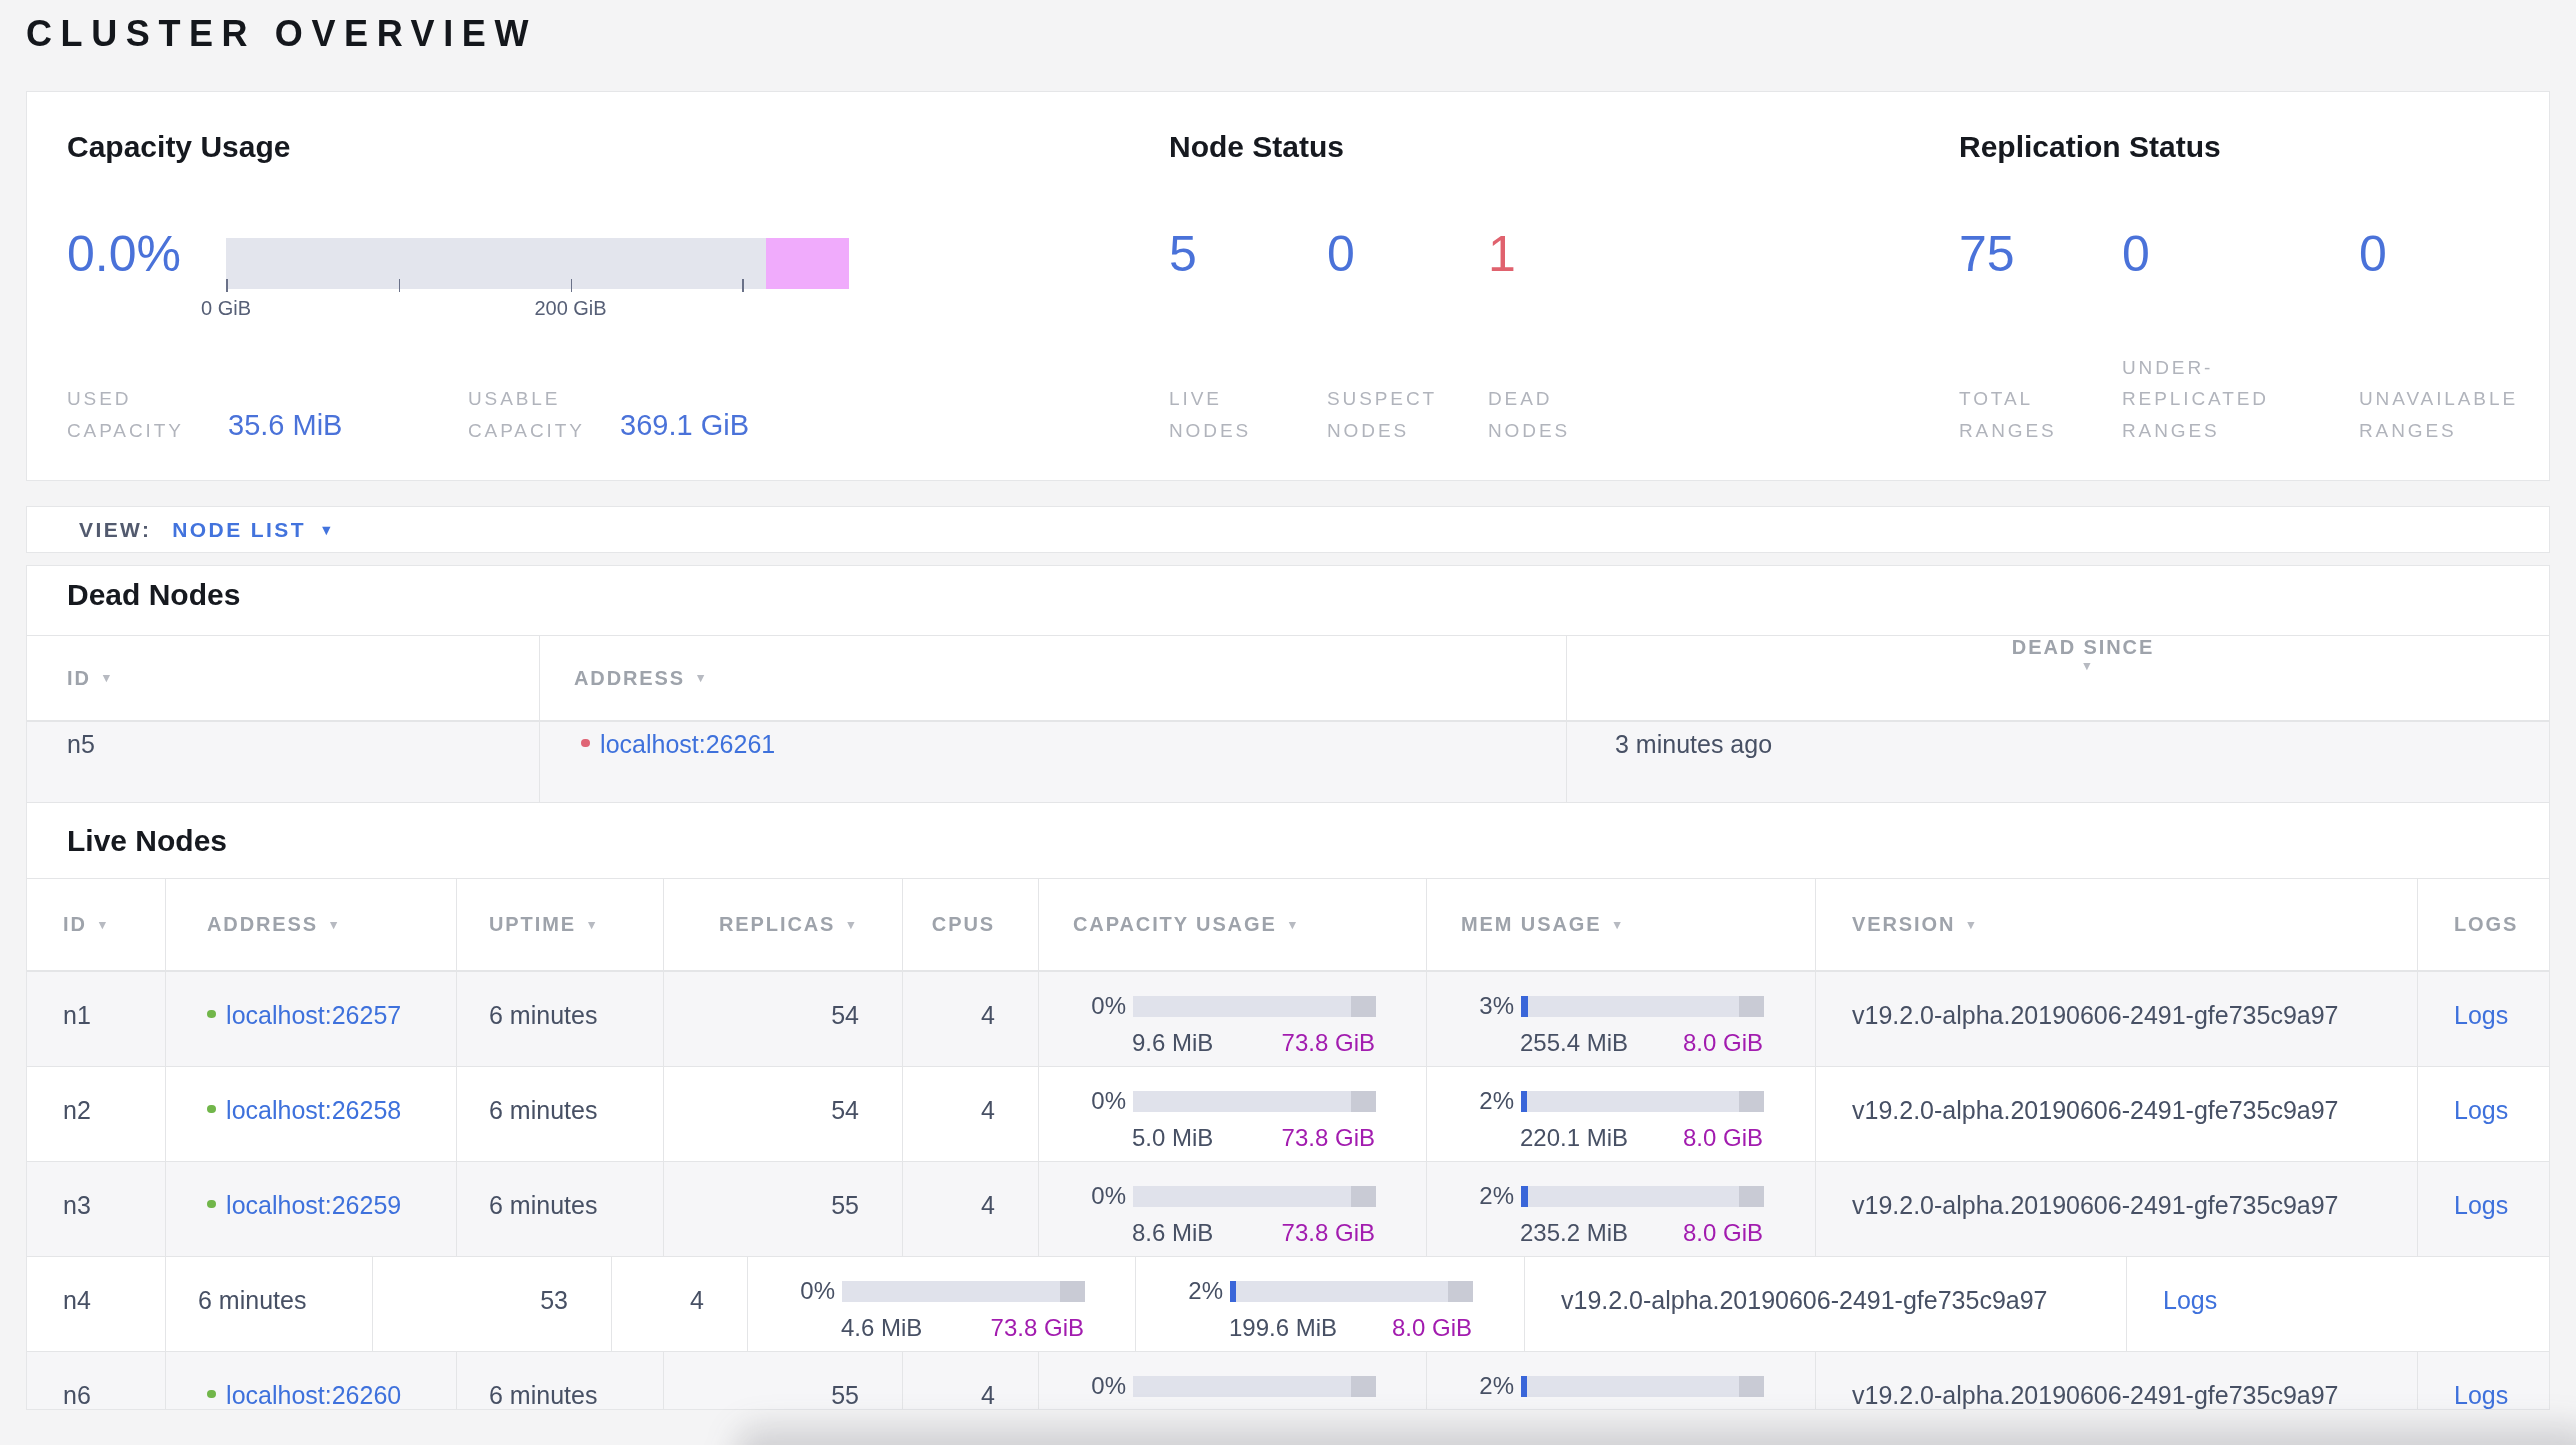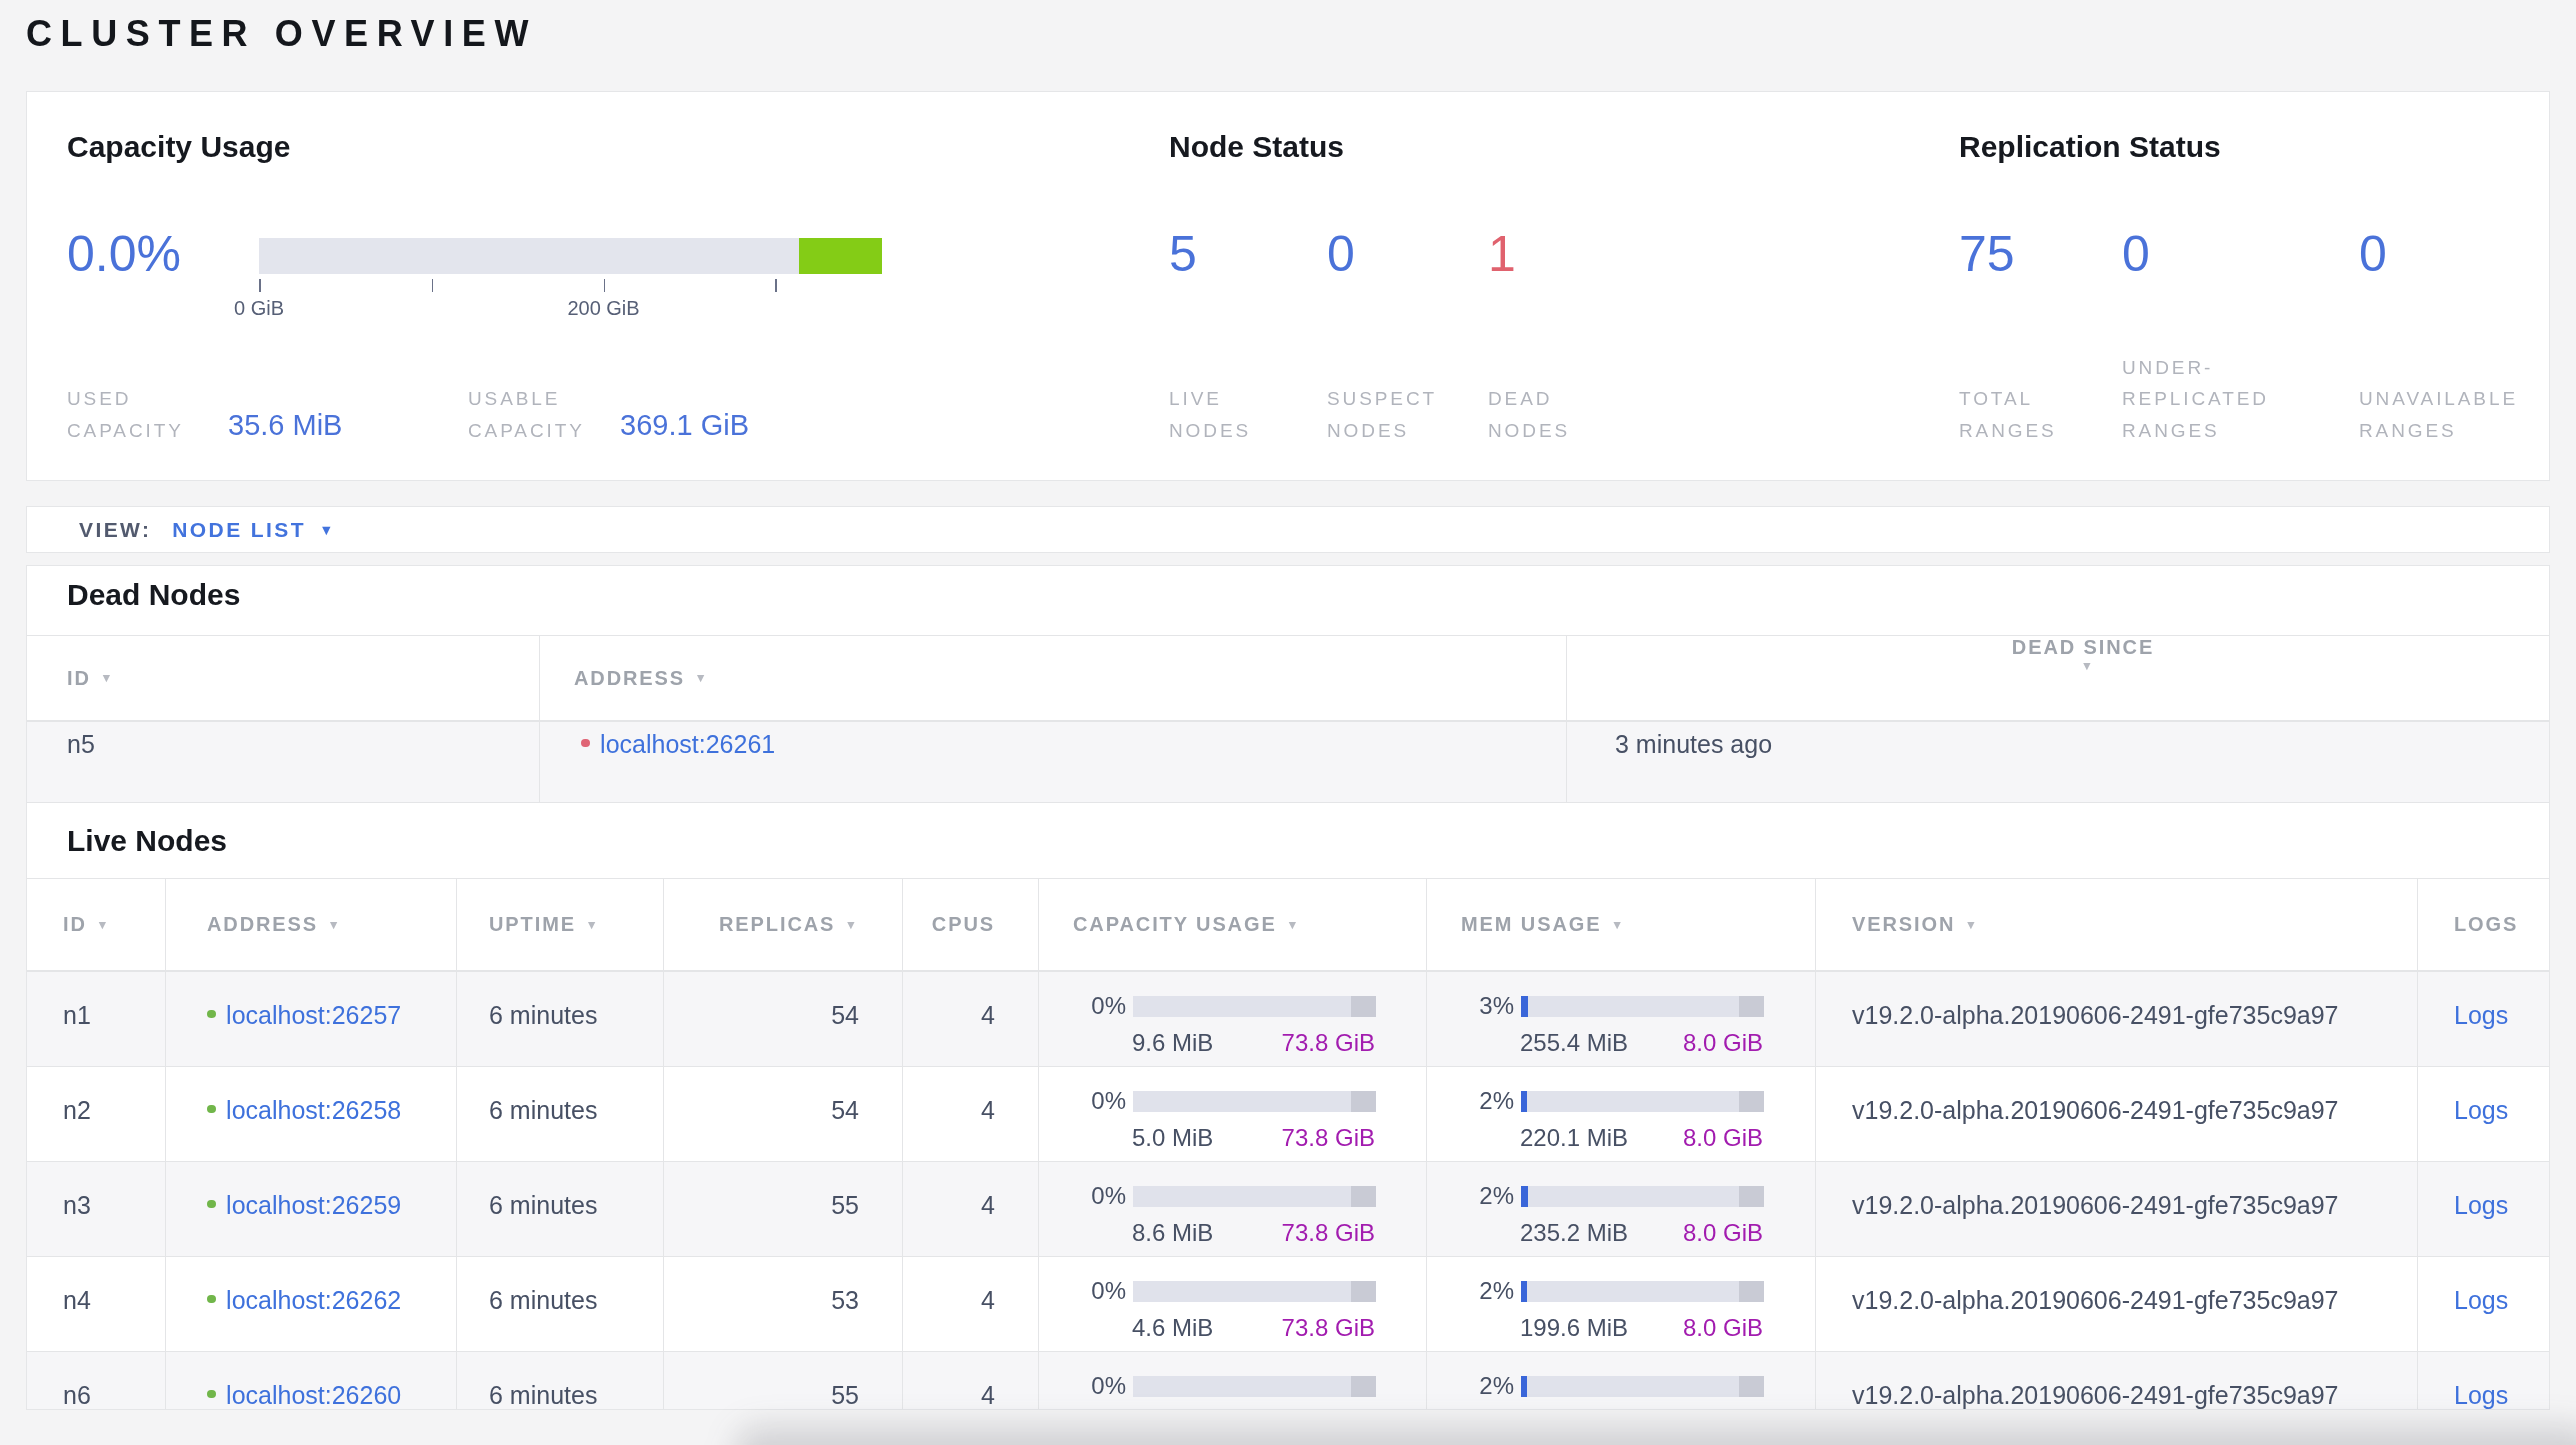--- a/index.html
+++ b/index.html
@@ -21,21 +21,21 @@
   
   #overview { top:91px; height:390px; }
   .sec-title { position:absolute; top:38px; font-size:30px; font-weight:700; color:#16191f; }
   .big-num { position:absolute; top:134px; font-size:50px; font-weight:400; color:#4a72d9; line-height:57px; }
   .big-num.red { color:#e0626e; }
   .stat-label {
     position:absolute; bottom:34px; font-size:19px; font-weight:500;
     letter-spacing:2.9px; color:#b1b4bc; line-height:31.5px; white-space:pre-line;
   }
   .stat-value { position:absolute; bottom:38px; font-size:29px; color:#4a72d9; }
-  .cap-bar { position:absolute; left:199px; top:146px; width:623px; height:36px; background:#84cc16;margin-left:33px; }
+  .cap-bar { position:absolute; left:199px; top:146px; width:623px; height:51px; background:#f0abfc; }
   .cap-bar .light { position:absolute; left:0; top:0; height:100%; background:#e3e5ed; }
   .tick { position:absolute; top:41px; width:1.9px; height:13.4px; background:#6a7188; }
   .tick-label {
     position:absolute; top:59px; transform:translateX(-50%);
     font-size:20px; color:#565f76; white-space:nowrap;
   }
   
   #viewbar { top:506px; height:47px; display:flex; align-items:center; padding-left:52px; }
   .view-label { font-size:21px; font-weight:600; letter-spacing:2.4px; color:#525a6e; }
   .view-select { display:flex; align-items:center; margin-left:21px; cursor:pointer; }
@@ -339,24 +339,20 @@
       </div>
     </div>
     <div class="cell c7 div pl38">v19.2.0-alpha.20190606-2491-gfe735c9a97</div>
     <div class="cell c8 pl38">
       <a class="link">Logs</a>
     </div>
   </div>
 
   <div class="drow">
     <div class="cell c0 div pl38">n4</div>
-    <div class="cell c1 div pl43">
-      <span class="status-dot dot-green"></span>
-      <a class="addr-link">localhost:26262</a>
-    </div>
     <div class="cell c2 div pl34">6 minutes</div>
     <div class="cell c3 div num-cell">53</div>
     <div class="cell c4 div num-cell">4</div>
     <div class="cell c5 div pl36 usage-cell">
       <div class="bar-line">
         <span class="pct">0%</span>
         <div class="track">
           <div class="tail"></div>
           <div class="used" style="width: 0.01%;"></div>
         </div>

